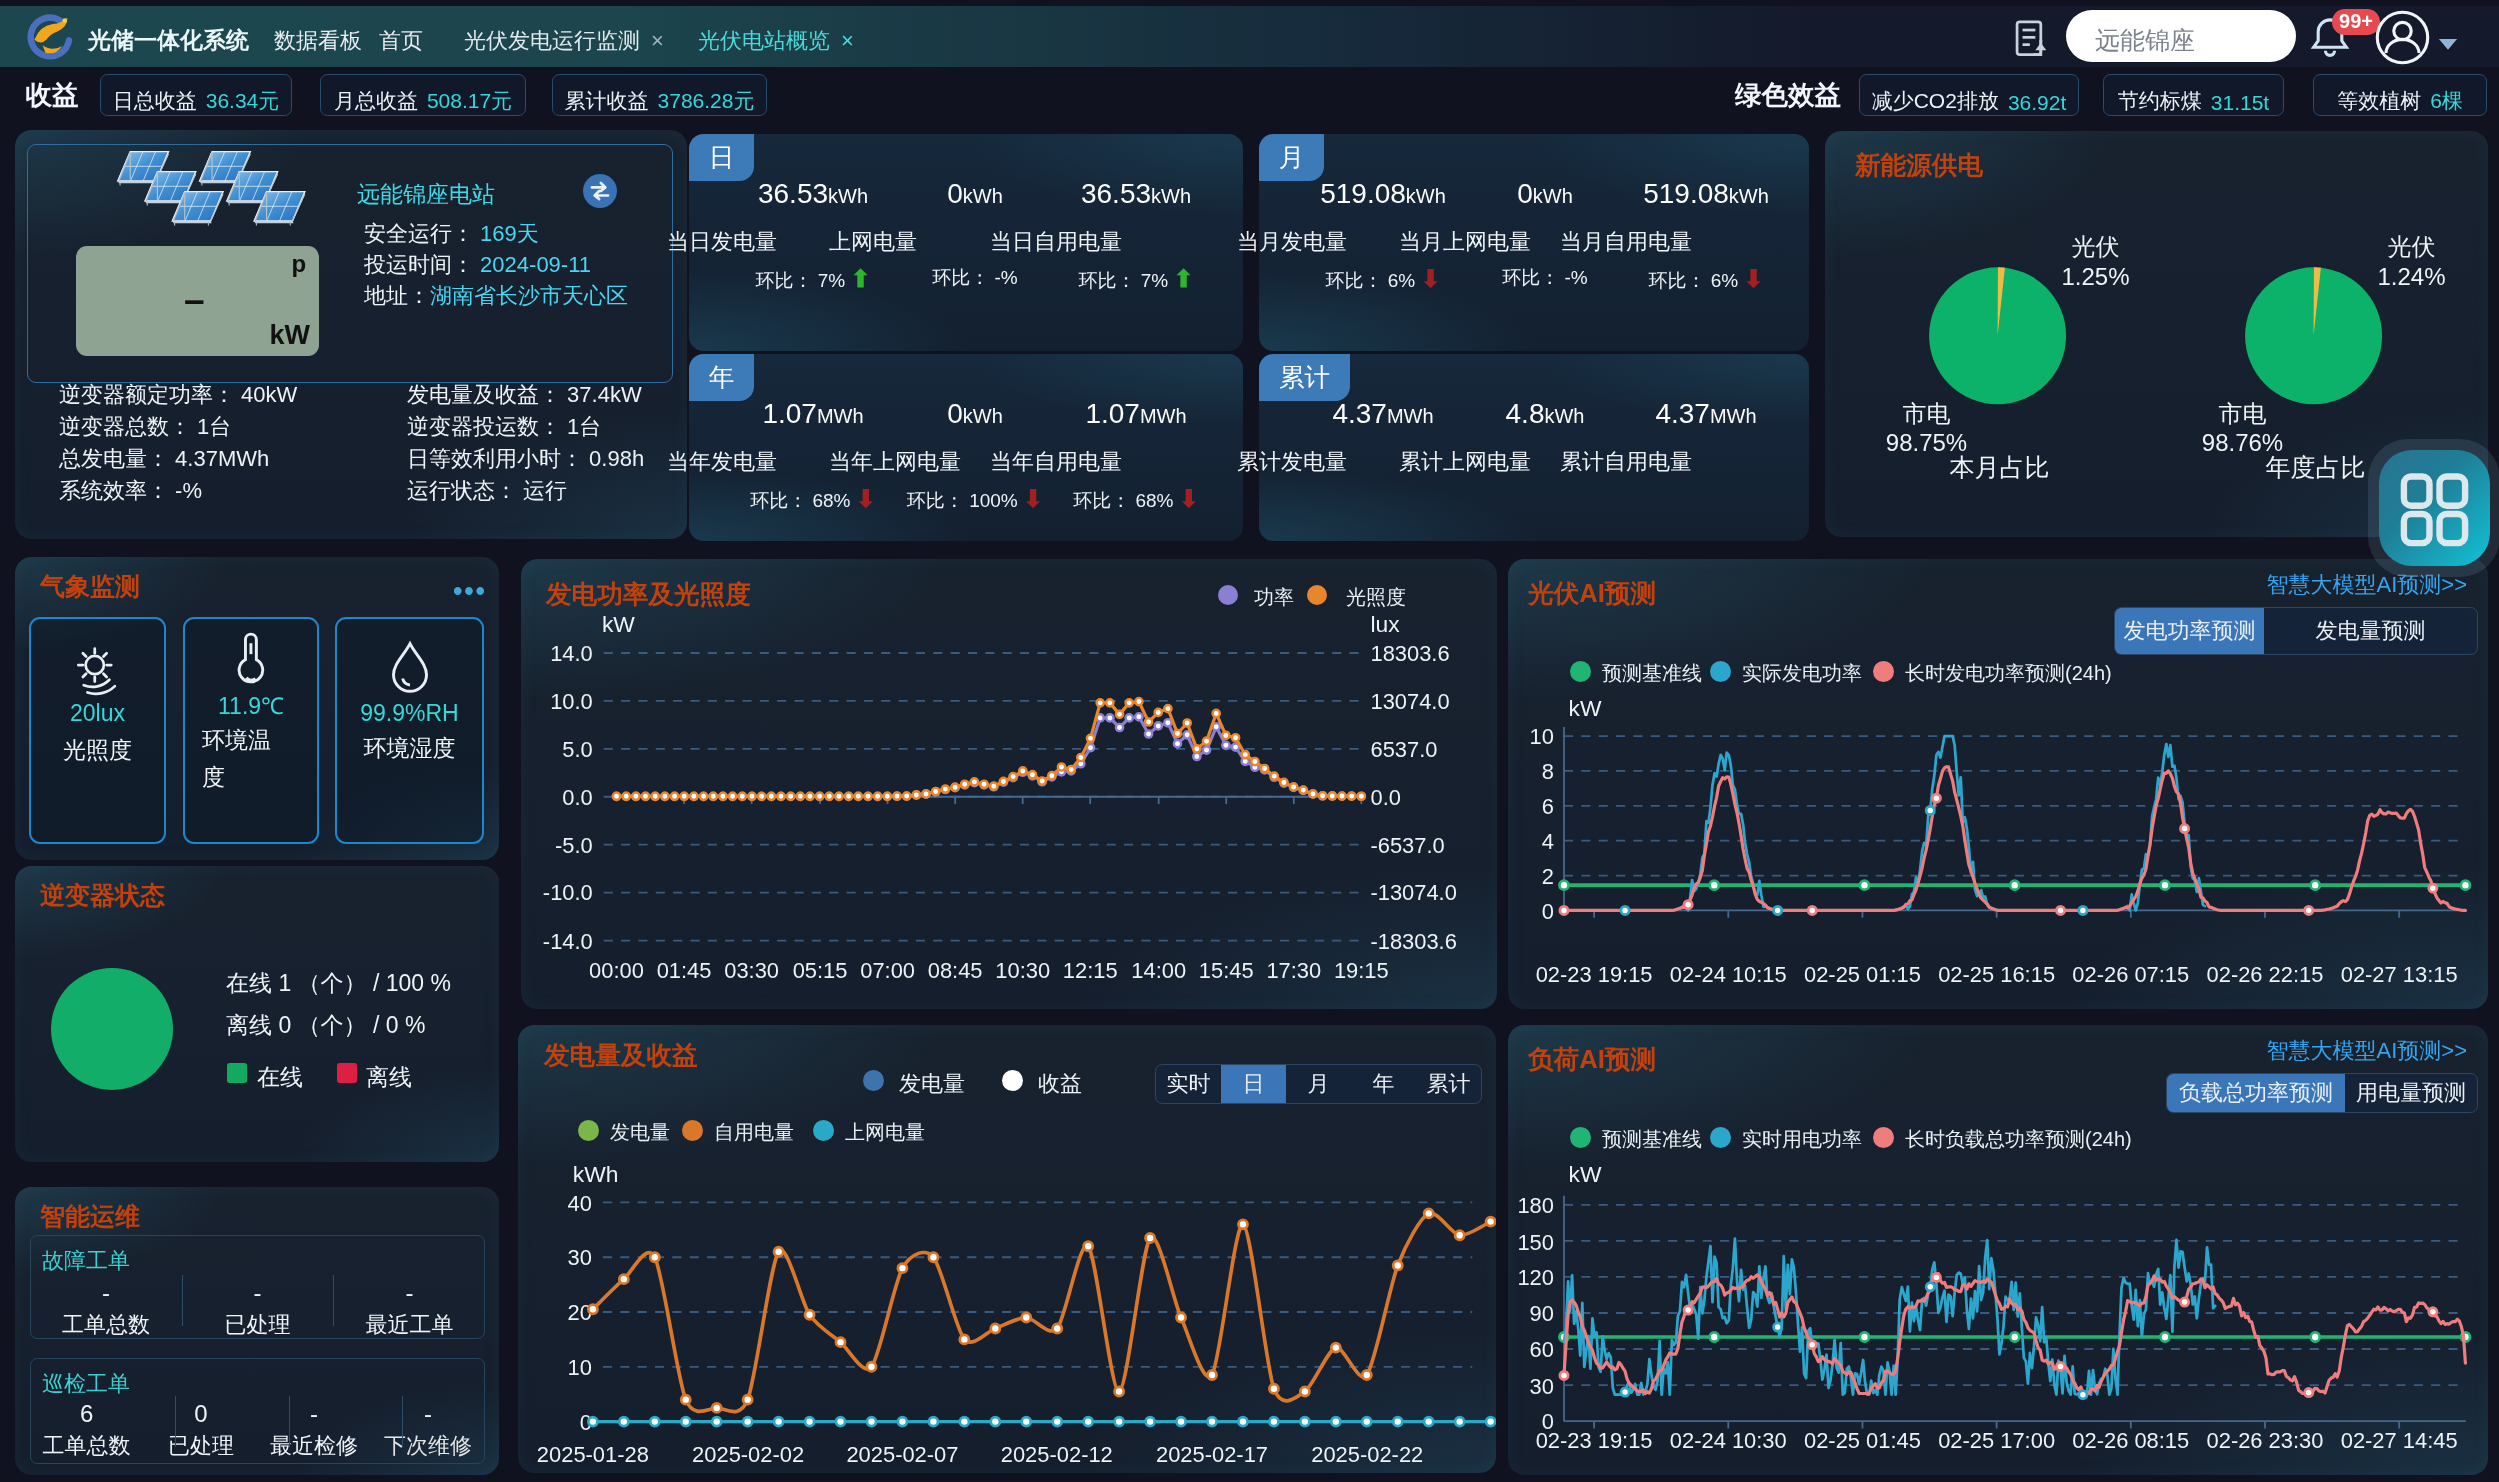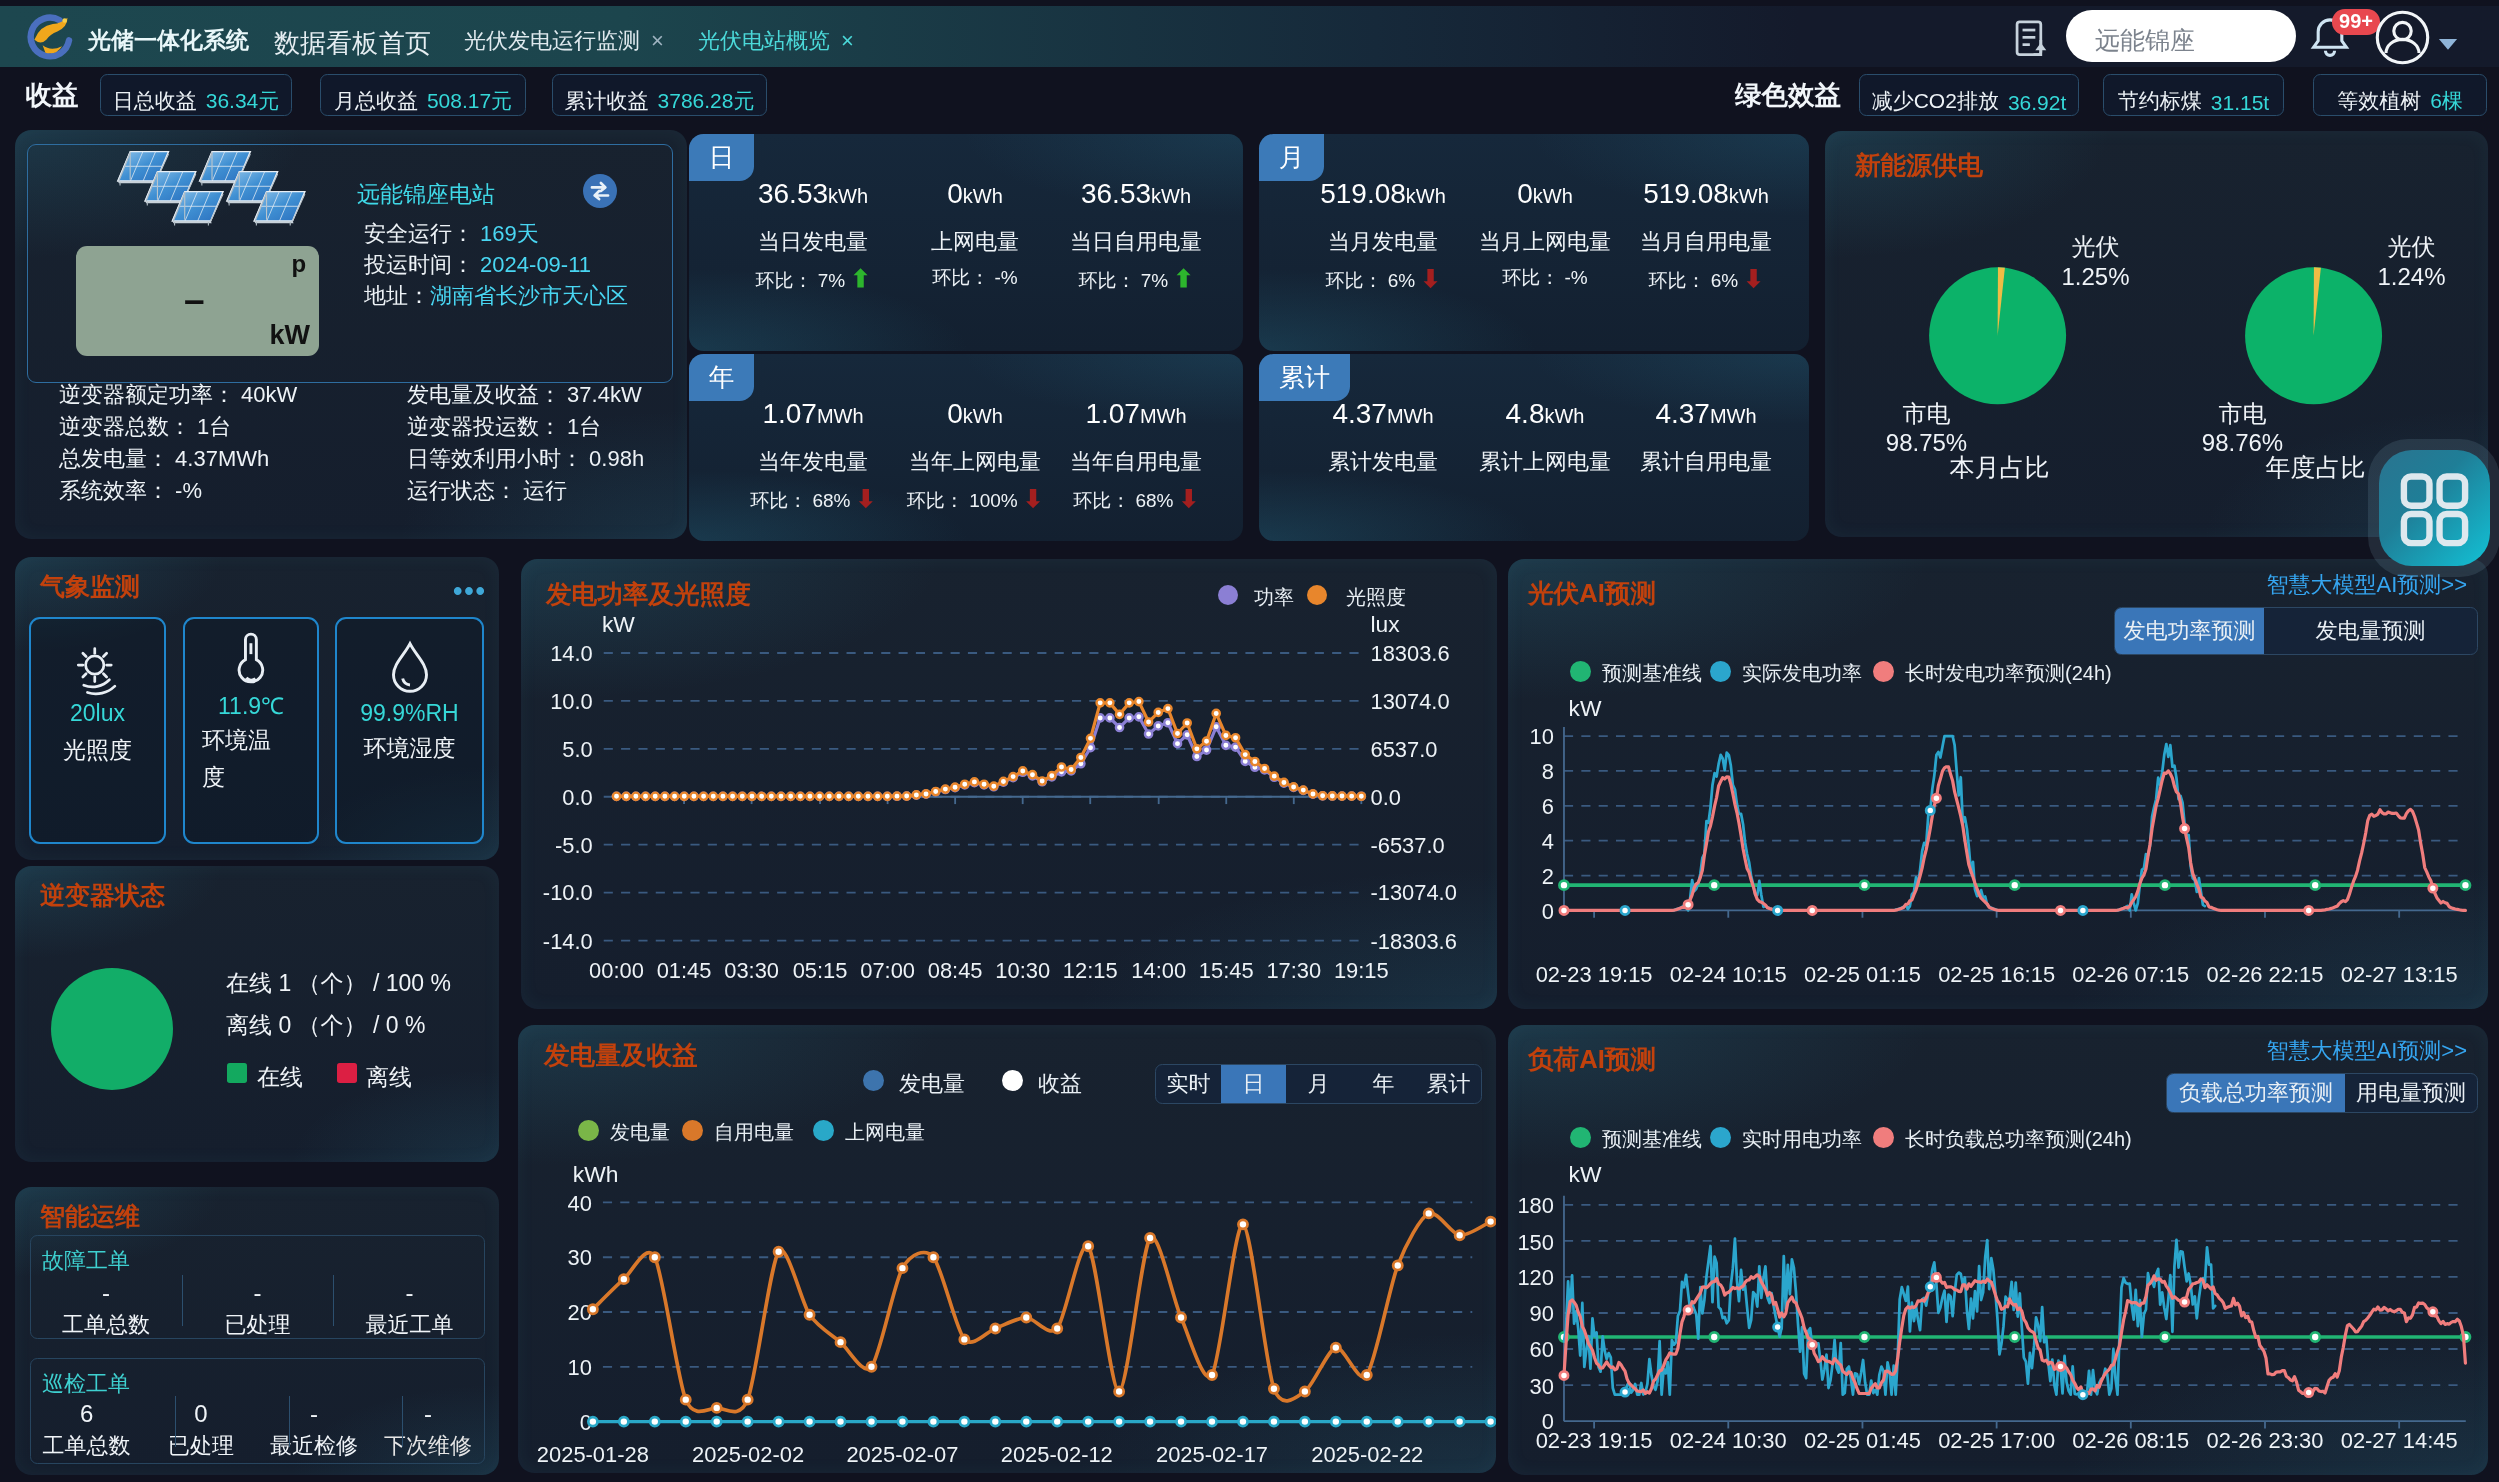--- a/index.html
+++ b/index.html
@@ -1,18 +1,18 @@
 <!DOCTYPE html>
 <html style="font-size:14.6px"><head><meta charset="utf-8"><style>
 *{margin:0;padding:0;box-sizing:border-box}
 html,body{width:2500px;height:1483px;background:#10121f;font-family:"Liberation Sans",sans-serif;overflow:hidden;position:relative}
 .abs{position:absolute}
 .nav{position:absolute;left:0;top:5.5px;width:2500px;height:61px;background:linear-gradient(90deg,#1d474f 0%,#1c454d 25%,#16293a 55%,#141a2b 72%,#141a2b 100%)}
 .nav-title{position:absolute;left:88px;top:25px;font-size:23px;font-weight:bold;color:#e9f7f9}
-.nav-item{position:absolute;top:25.6px;font-size:26px;color:#e6eef2}
+.nav-item{position:absolute;top:25.6px;font-size:22px;color:#e6eef2}
 .nav-tab{position:absolute;top:25.6px;font-size:22px;color:#dfe9ee;white-space:nowrap}
 .nav-tab .x{color:#9fb3c0;margin-left:11px;font-size:22px}
 .nav-tab.act{color:#4bd9d9}
 .nav-tab.act .x{color:#4bd9d9}
 .panel{position:absolute;border-radius:16.4px;background:
  radial-gradient(130% 95% at 0% 0%, rgba(44,120,146,.26) 0%, rgba(44,120,146,0) 33%),
  radial-gradient(130% 95% at 100% 100%, rgba(44,120,146,.20) 0%, rgba(44,120,146,0) 33%),
  linear-gradient(180deg,#18222f 0%,#151e2d 100%);
  box-shadow:inset 0 0 18px rgba(60,150,180,.08)}
 .ptitle{position:absolute;font-size:25.6px;font-weight:bold;color:#c2410c;white-space:nowrap}
@@ -29,21 +29,21 @@
 .kv b{font-weight:normal;color:#3fd9e8}
 .legdot{position:absolute;border-radius:50%}
 .ltext{position:absolute;font-size:20px;color:#e9eff4;white-space:nowrap}
 .link{position:absolute;font-size:22px;color:#35a5f0;white-space:nowrap}
 .tabbtn{position:absolute;display:flex;font-size:22px;color:#e9eff4;border:0.9px solid #2c4763;border-radius:7.3px;overflow:hidden;background:#152338}
 .tabbtn div{display:flex;align-items:center;justify-content:center}
 .tabbtn .on{background:#3a76b8}
 .cval{position:absolute;text-align:center;color:#fff;white-space:nowrap}
 .cval span.v{font-size:28px}
 .cval span.u{font-size:20px}
-.clab{position:absolute;text-align:center;color:#eef3f7;font-size:22px;white-space:nowrap}
+.clab{position:absolute;color:#eef3f7;font-size:22px;white-space:nowrap}
 .chb{position:absolute;text-align:center;color:#eef3f7;font-size:19px;white-space:nowrap}
 </style></head><body>
 
 <div class="nav"></div>
 <svg class="abs" style="left:27px;top:13.7px" width="46" height="46" viewBox="0 0 50 50">
  <path d="M35.5 6.8 A21 21 0 1 0 45.7 28.6" fill="none" stroke="#4a6fbe" stroke-width="7" stroke-linecap="round"></path>
  <path d="M8 28 Q14 13 28 11 Q38 10 44 4 Q44 14 33 19 Q25 22 21 28 Q15 34 8 28 Z" fill="#f0a71c"></path>
  <path d="M17 34 Q26 41 38 35 Q32 45 20 42 Z" fill="#f0a71c"></path>
  <circle cx="41" cy="7" r="2.5" fill="#f5cf4a"></circle>
 </svg>

